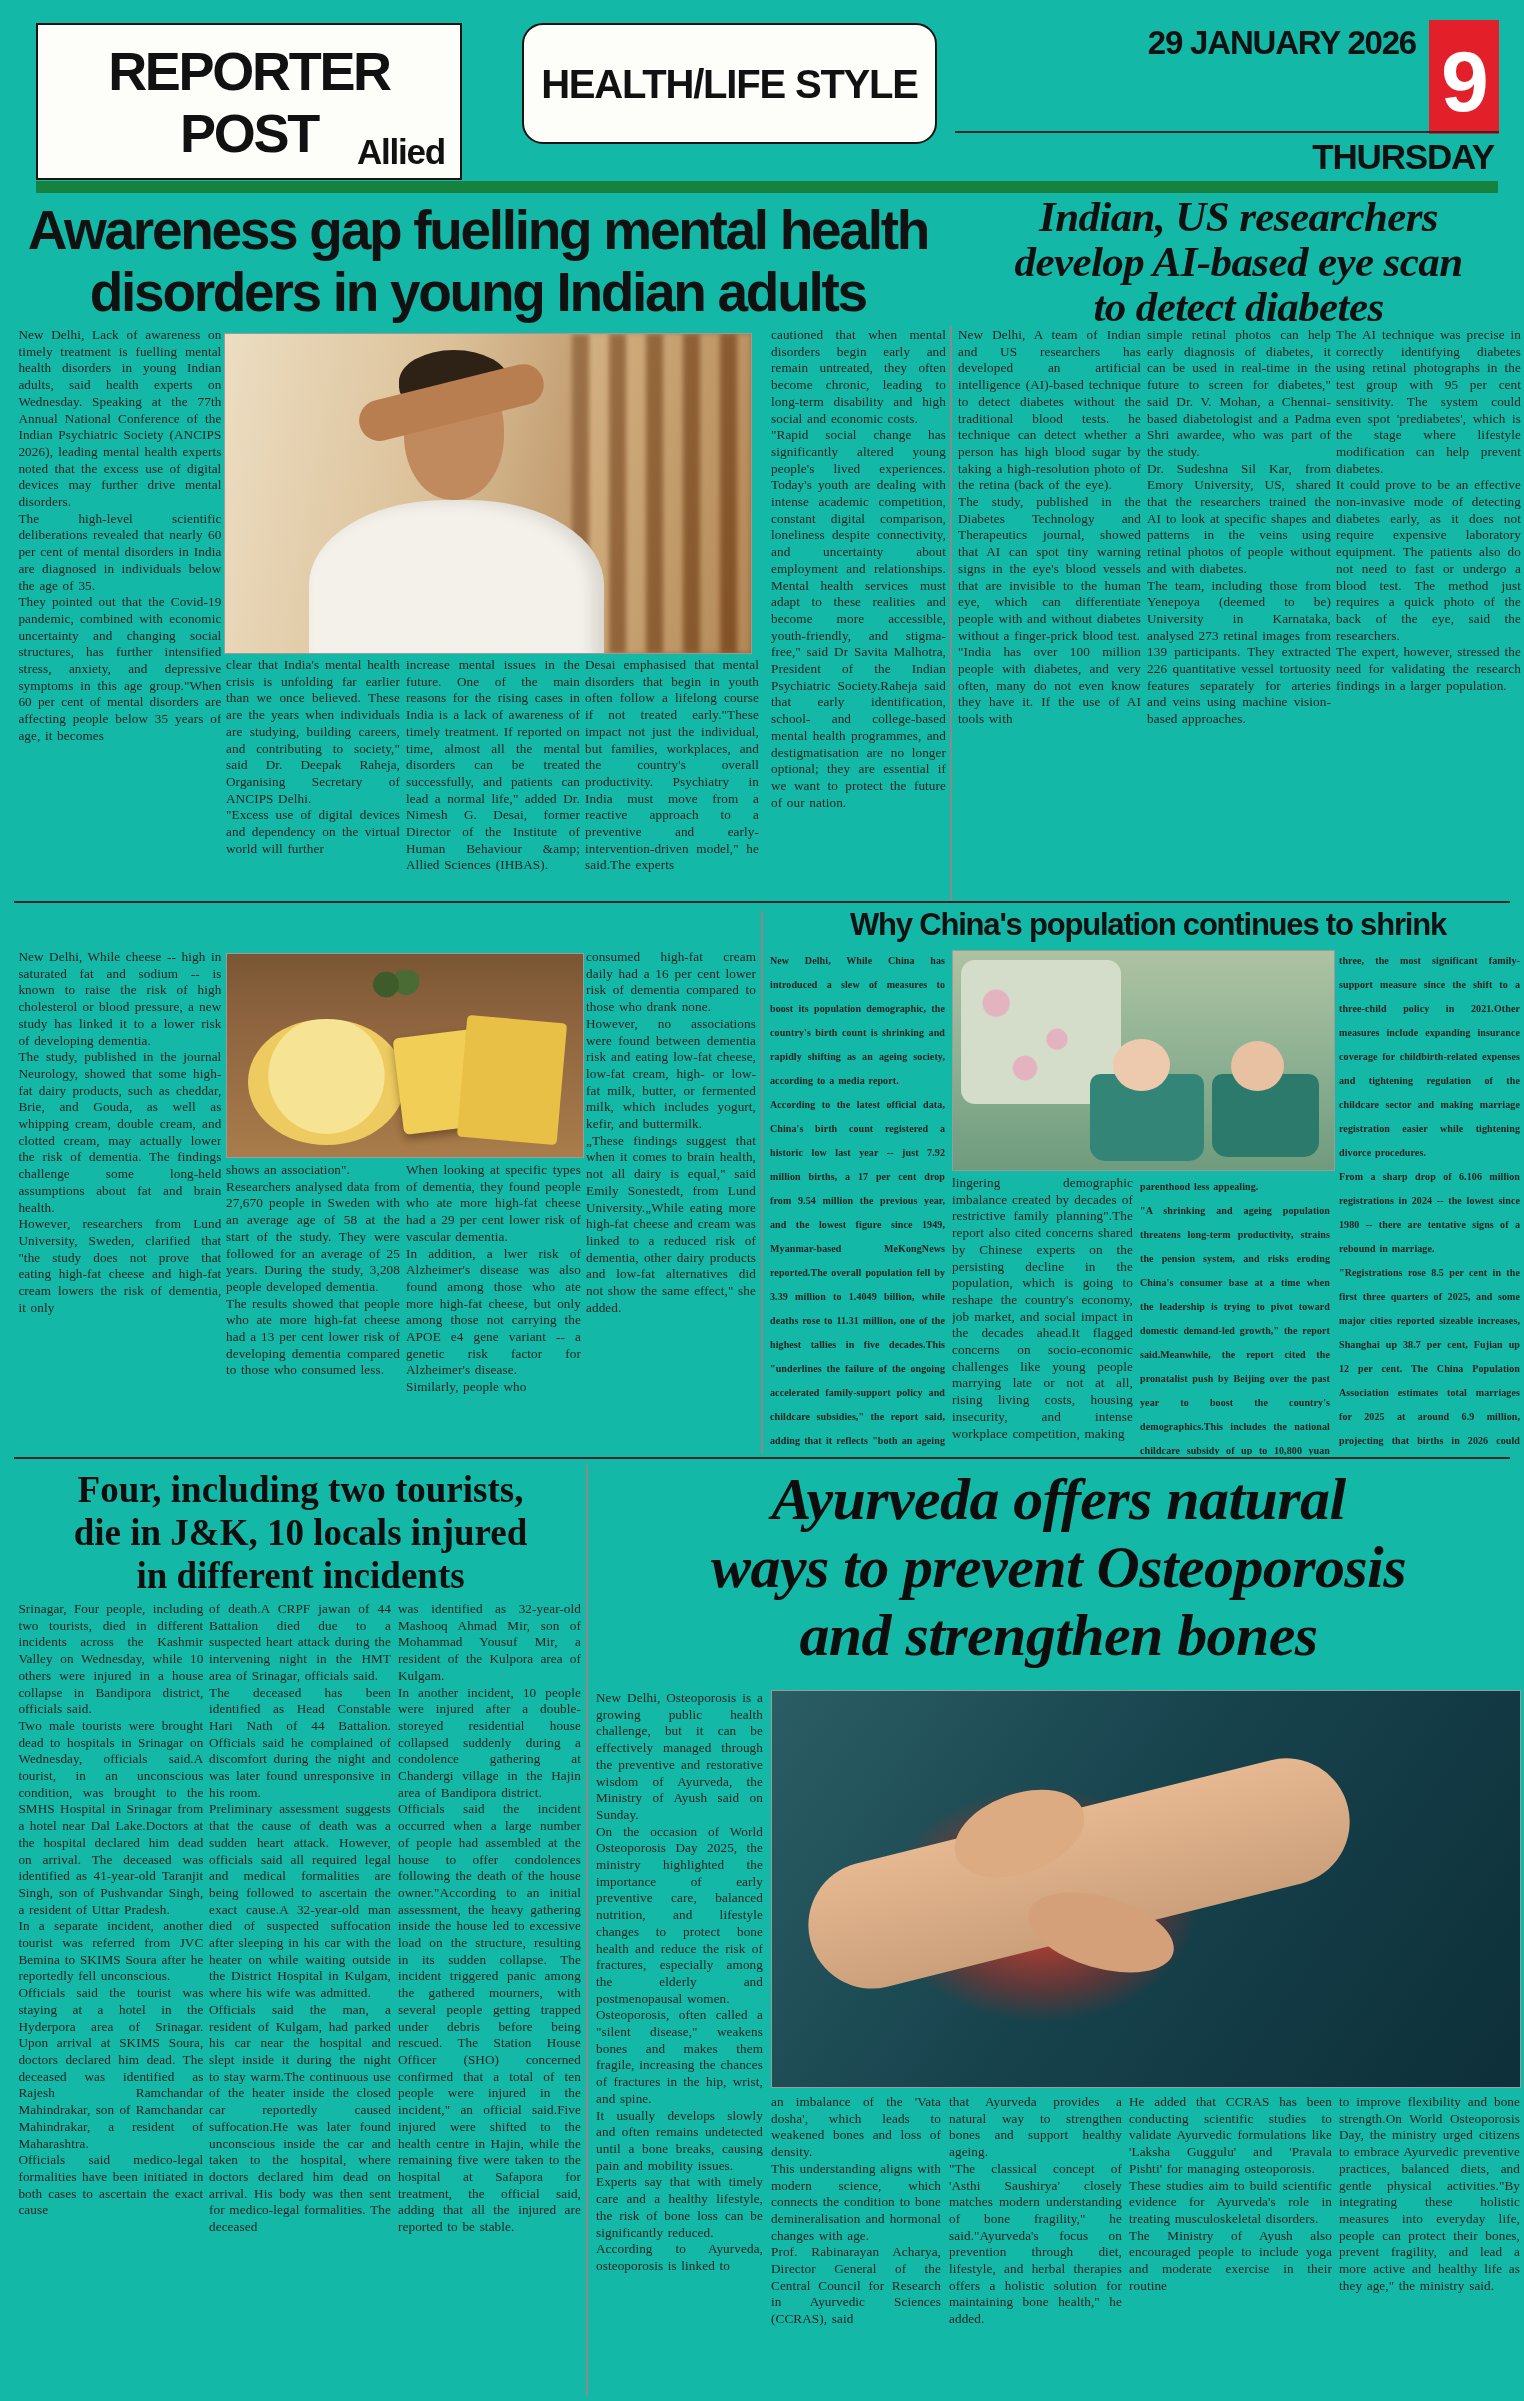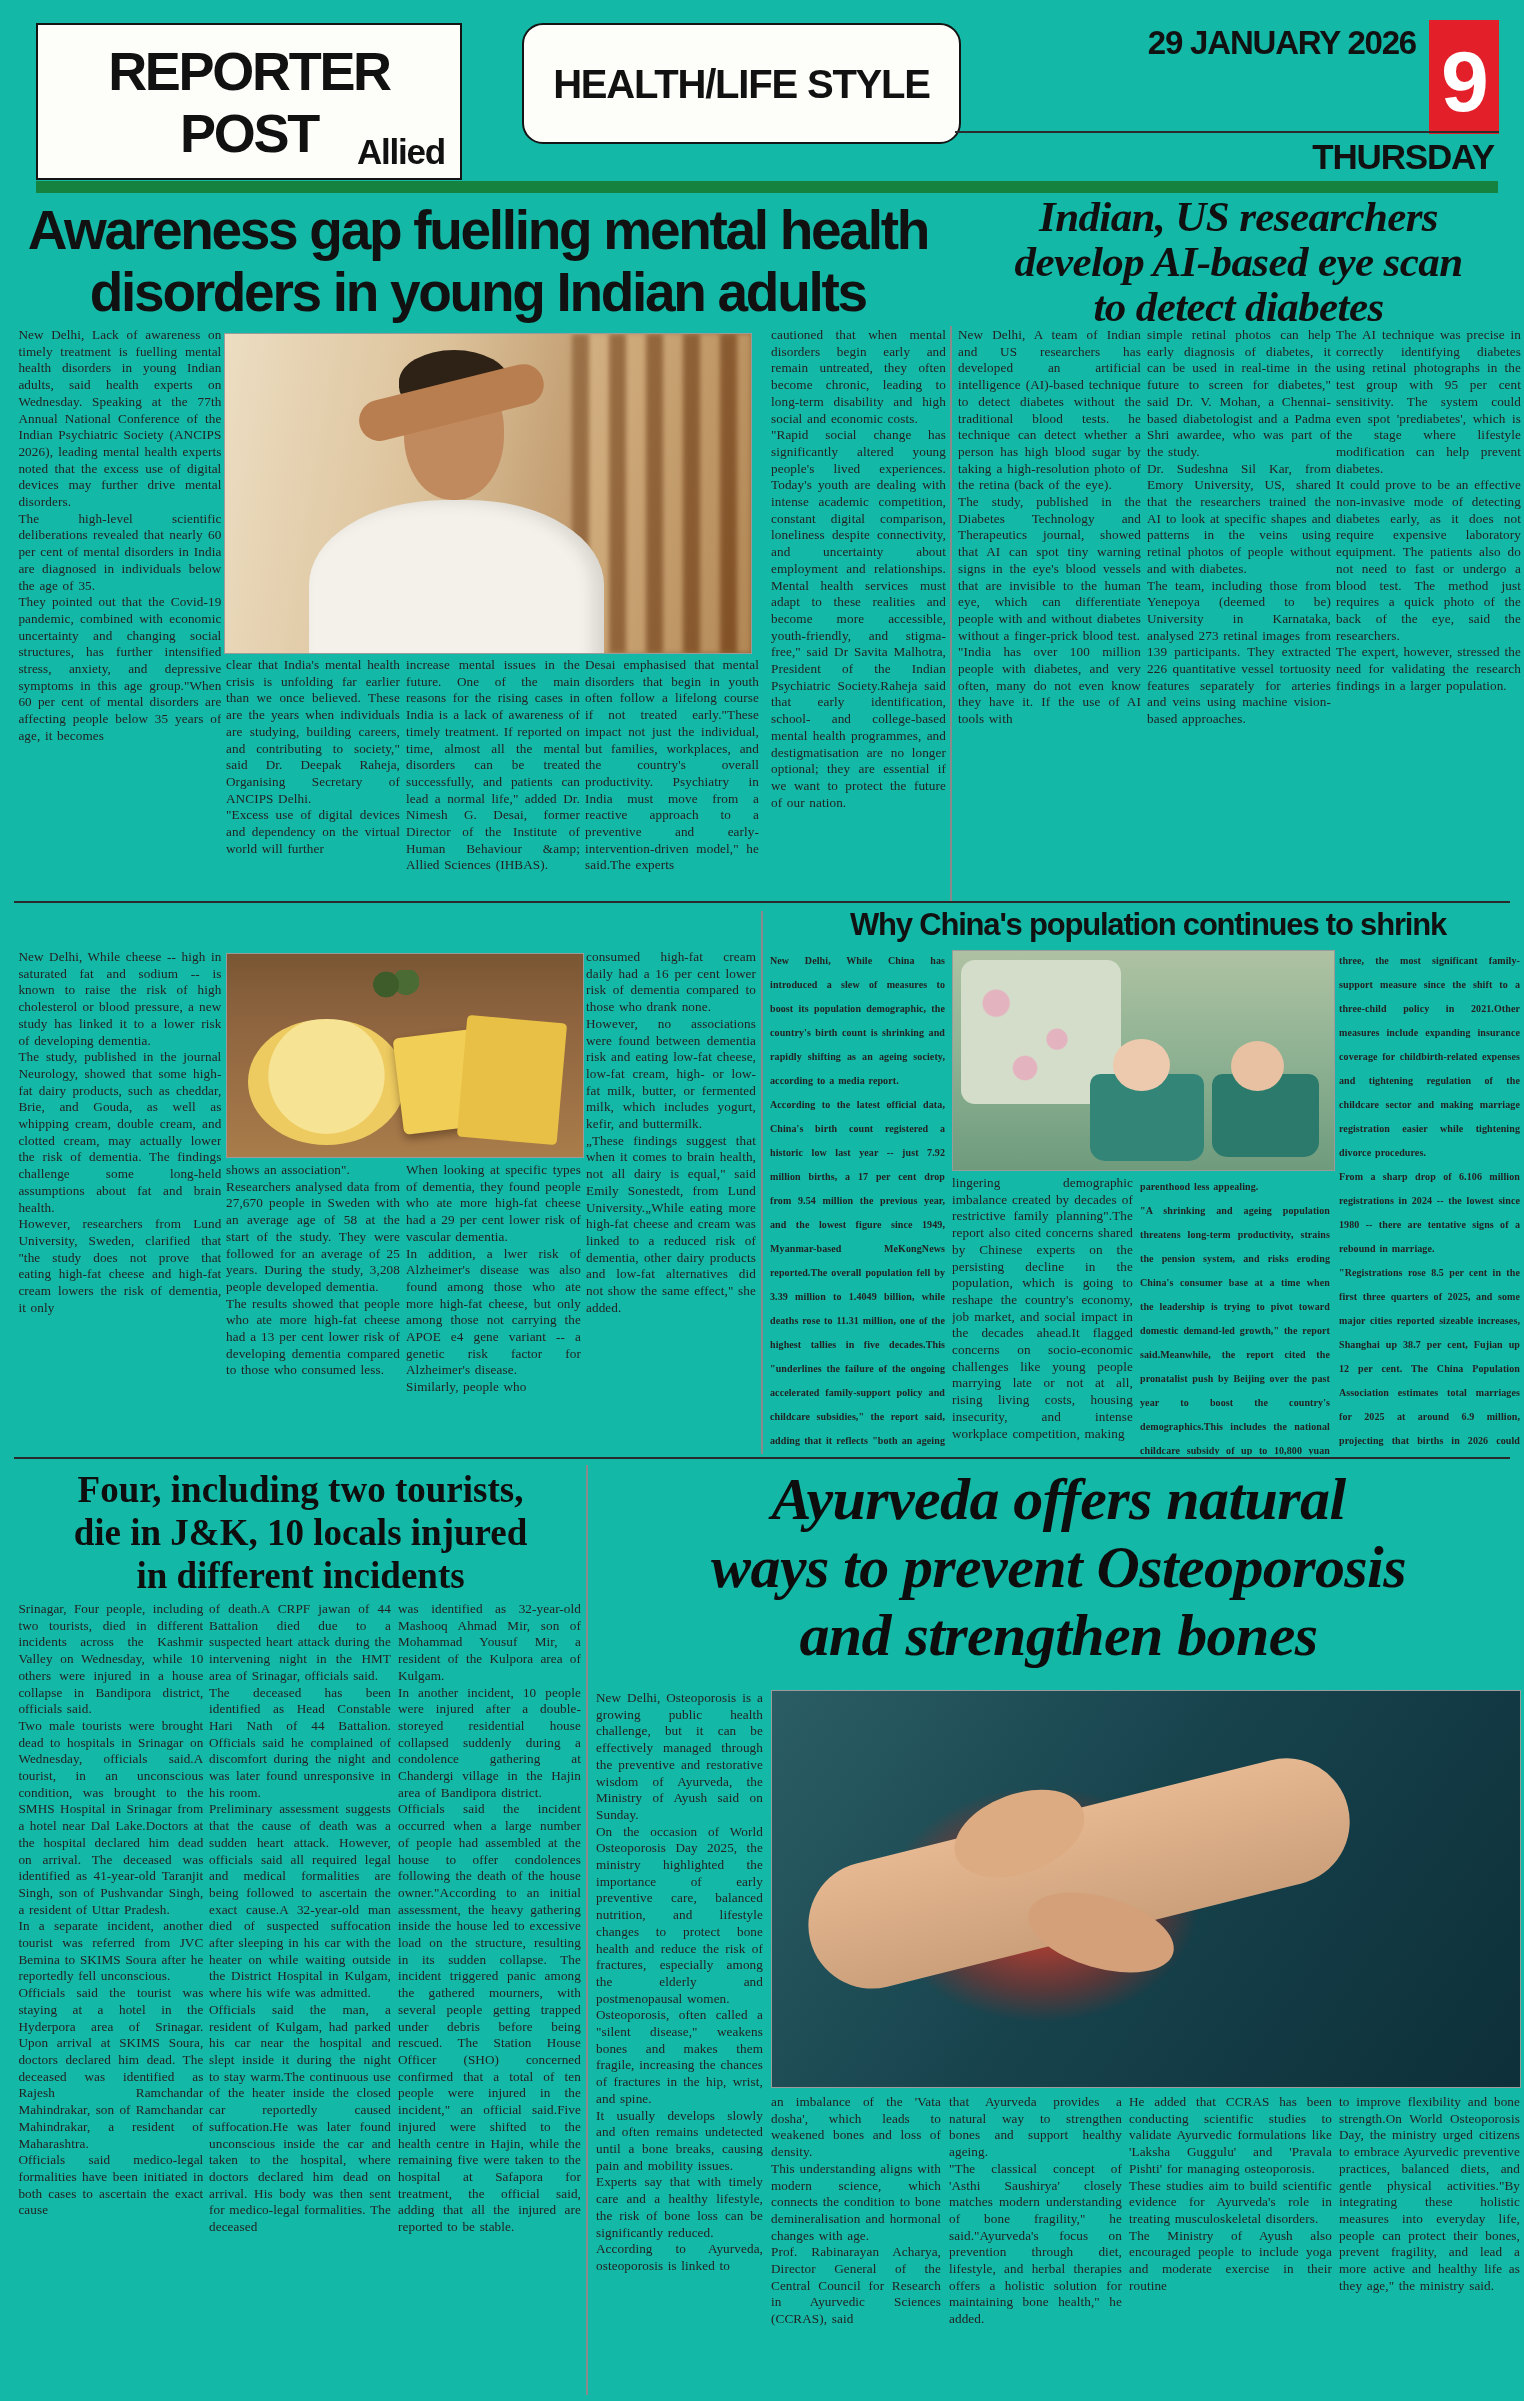--- a/index.html
+++ b/index.html
@@ -10,21 +10,21 @@
        white-space:pre-line;overflow:hidden;word-spacing:1.2px;letter-spacing:0.1px;color:#222;}
   .col.tight{font-size:10px;line-height:24px;font-weight:bold;}
   .serif{font-family:"Liberation Serif", serif;}
   .hl-cond{font-family:"Liberation Sans", sans-serif;font-weight:bold;color:#111;}
   .center{text-align:center;}
   .preline{white-space:pre-line;}
   
   #masthead-box{left:36px;top:23px;width:422px;height:153px;border:2.3px solid #141414;background:#fdfdfa;}
   #masthead-title{left:0;right:0;top:15px;font-size:54px;letter-spacing:-2.3px;text-align:center;}
   #masthead-city{right:15px;bottom:5.8px;font-size:35px;letter-spacing:-1.2px;}
-  #section-box{left:522px;top:23px;width:411px;height:117px;border:2.3px solid #141414;border-radius:21px;background:#fdfdfa;padding-left:24px;}
+  #section-box{left:522px;top:23px;width:411px;height:117px;border:2.3px solid #141414;border-radius:21px;background:#fdfdfa;}
   #section-label{left:0;right:0;top:50%;transform:translateY(-50%);font-size:40px;letter-spacing:-1.2px;text-align:center;}
   #issue-date{left:1116px;top:24px;width:300px;text-align:right;font-size:33px;letter-spacing:-1.2px;}
   #page-number-box{left:1429px;top:19.6px;width:70px;height:114px;background:#e3202a;}
   #page-number{left:0;right:0;top:0;color:#fff;font-size:86px;line-height:122px;text-align:center;letter-spacing:-1.7px;}
   #date-rule{left:955px;top:131px;width:544px;height:2.3px;background:#2c2c2c;}
   #issue-day{left:1174px;top:137px;width:320px;text-align:right;font-size:35px;letter-spacing:-1.2px;}
   #green-bar{left:36px;top:181px;width:1462px;height:11.5px;background:#15833f;}
   
   .vrule{background:#8a8a8a;width:1.7px;}
   .hrule{background:#2a2a2a;height:1.7px;}

